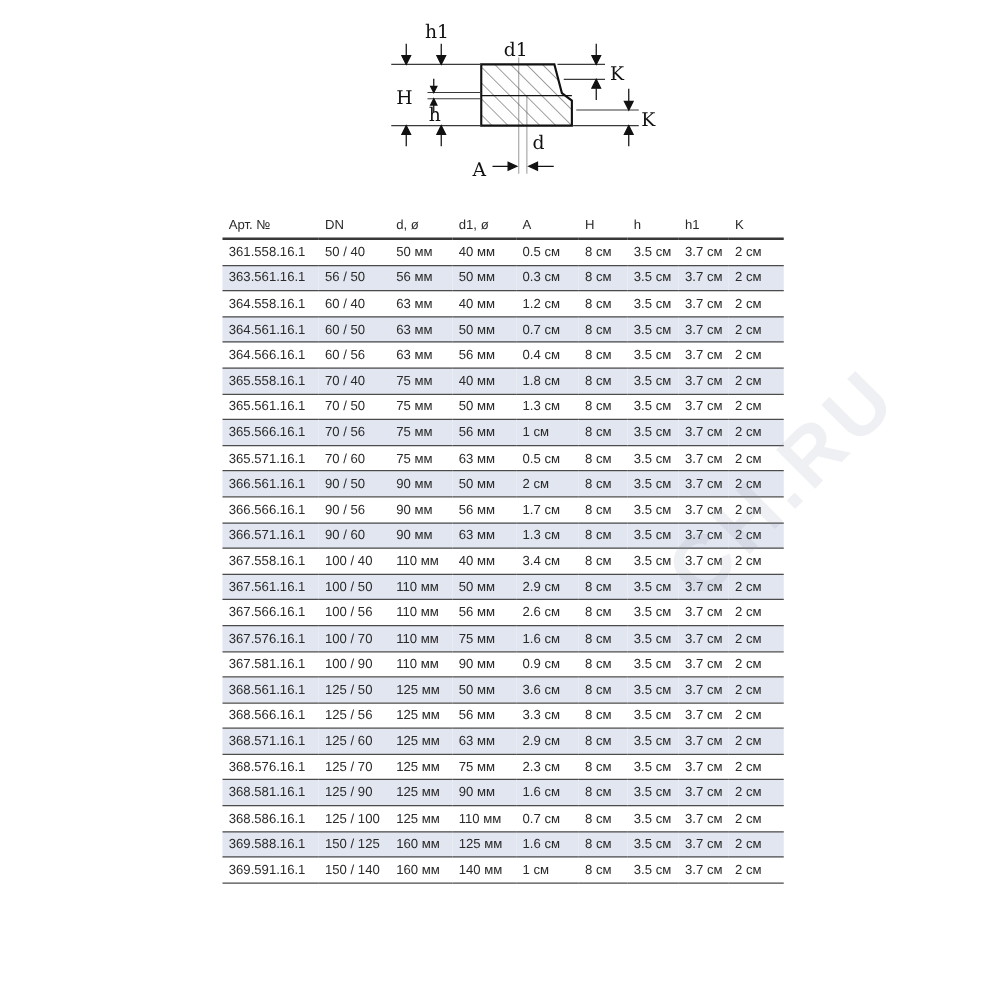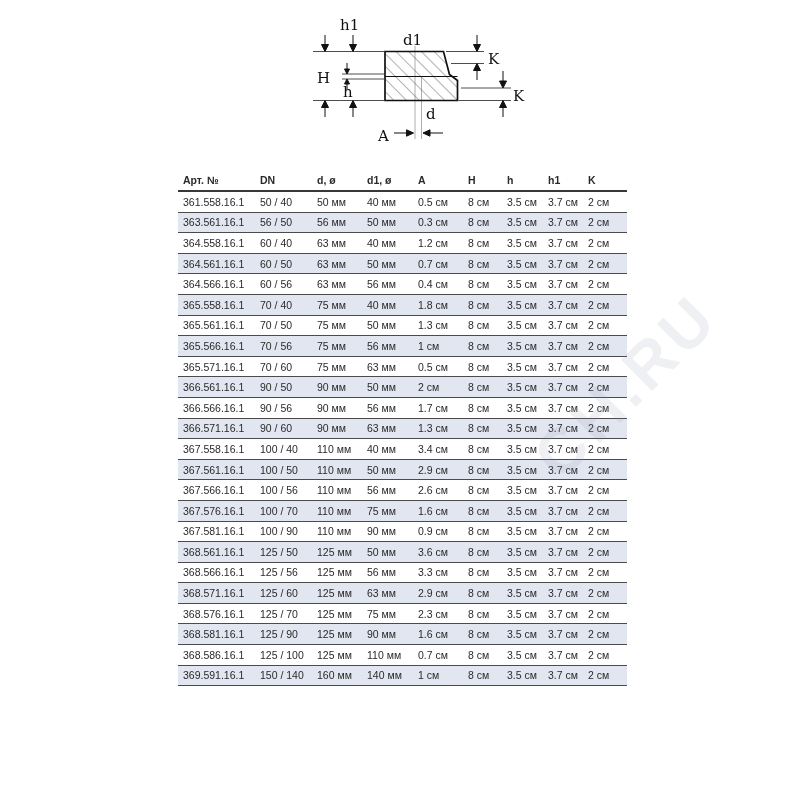--- a/index.html
+++ b/index.html
@@ -13,21 +13,21 @@
     transform:rotate(-45deg);transform-origin:left center;
     font-family:"Liberation Sans",sans-serif;font-weight:bold;font-size:64px;
     letter-spacing:5px;color:#8d93a5;opacity:0.13;white-space:nowrap;
   }
   table.spec{
     position:absolute;left:178px;top:172px;width:449px;z-index:1;
     border-collapse:collapse;table-layout:fixed;
     font-size:10.5px;color:#2a2a2a;
   }
   table.spec th{
-    text-align:left;font-weight:bold;vertical-align:middle;
+    text-align:left;font-weight:normal;vertical-align:middle;
     padding:2px 0 4px 5px;border-bottom:2px solid #383838;white-space:nowrap;
   }
   table.spec td{
     height:19.6px;padding:0 0 0 5px;vertical-align:middle;
     border-bottom:1px solid #4b4b4b;white-space:nowrap;
   }
   table.spec tbody tr:nth-child(even){background:#e2e6f0;}
   svg text{
     font-family:"DejaVu Serif","Liberation Serif",serif;
     font-size:15px;fill:#111;
@@ -380,20 +380,31 @@
           <td>125 / 100</td>
           <td>125 мм</td>
           <td>110 мм</td>
           <td>0.7 см</td>
           <td>8 см</td>
           <td>3.5 см</td>
           <td>3.7 см</td>
           <td>2 см</td>
         </tr>
         <tr>
+          <td>369.588.16.1</td>
+          <td>150 / 125</td>
+          <td>160 мм</td>
+          <td>125 мм</td>
+          <td>1.6 см</td>
+          <td>8 см</td>
+          <td>3.5 см</td>
+          <td>3.7 см</td>
+          <td>2 см</td>
+        </tr>
+        <tr>
           <td>369.591.16.1</td>
           <td>150 / 140</td>
           <td>160 мм</td>
           <td>140 мм</td>
           <td>1 см</td>
           <td>8 см</td>
           <td>3.5 см</td>
           <td>3.7 см</td>
           <td>2 см</td>
         </tr>

